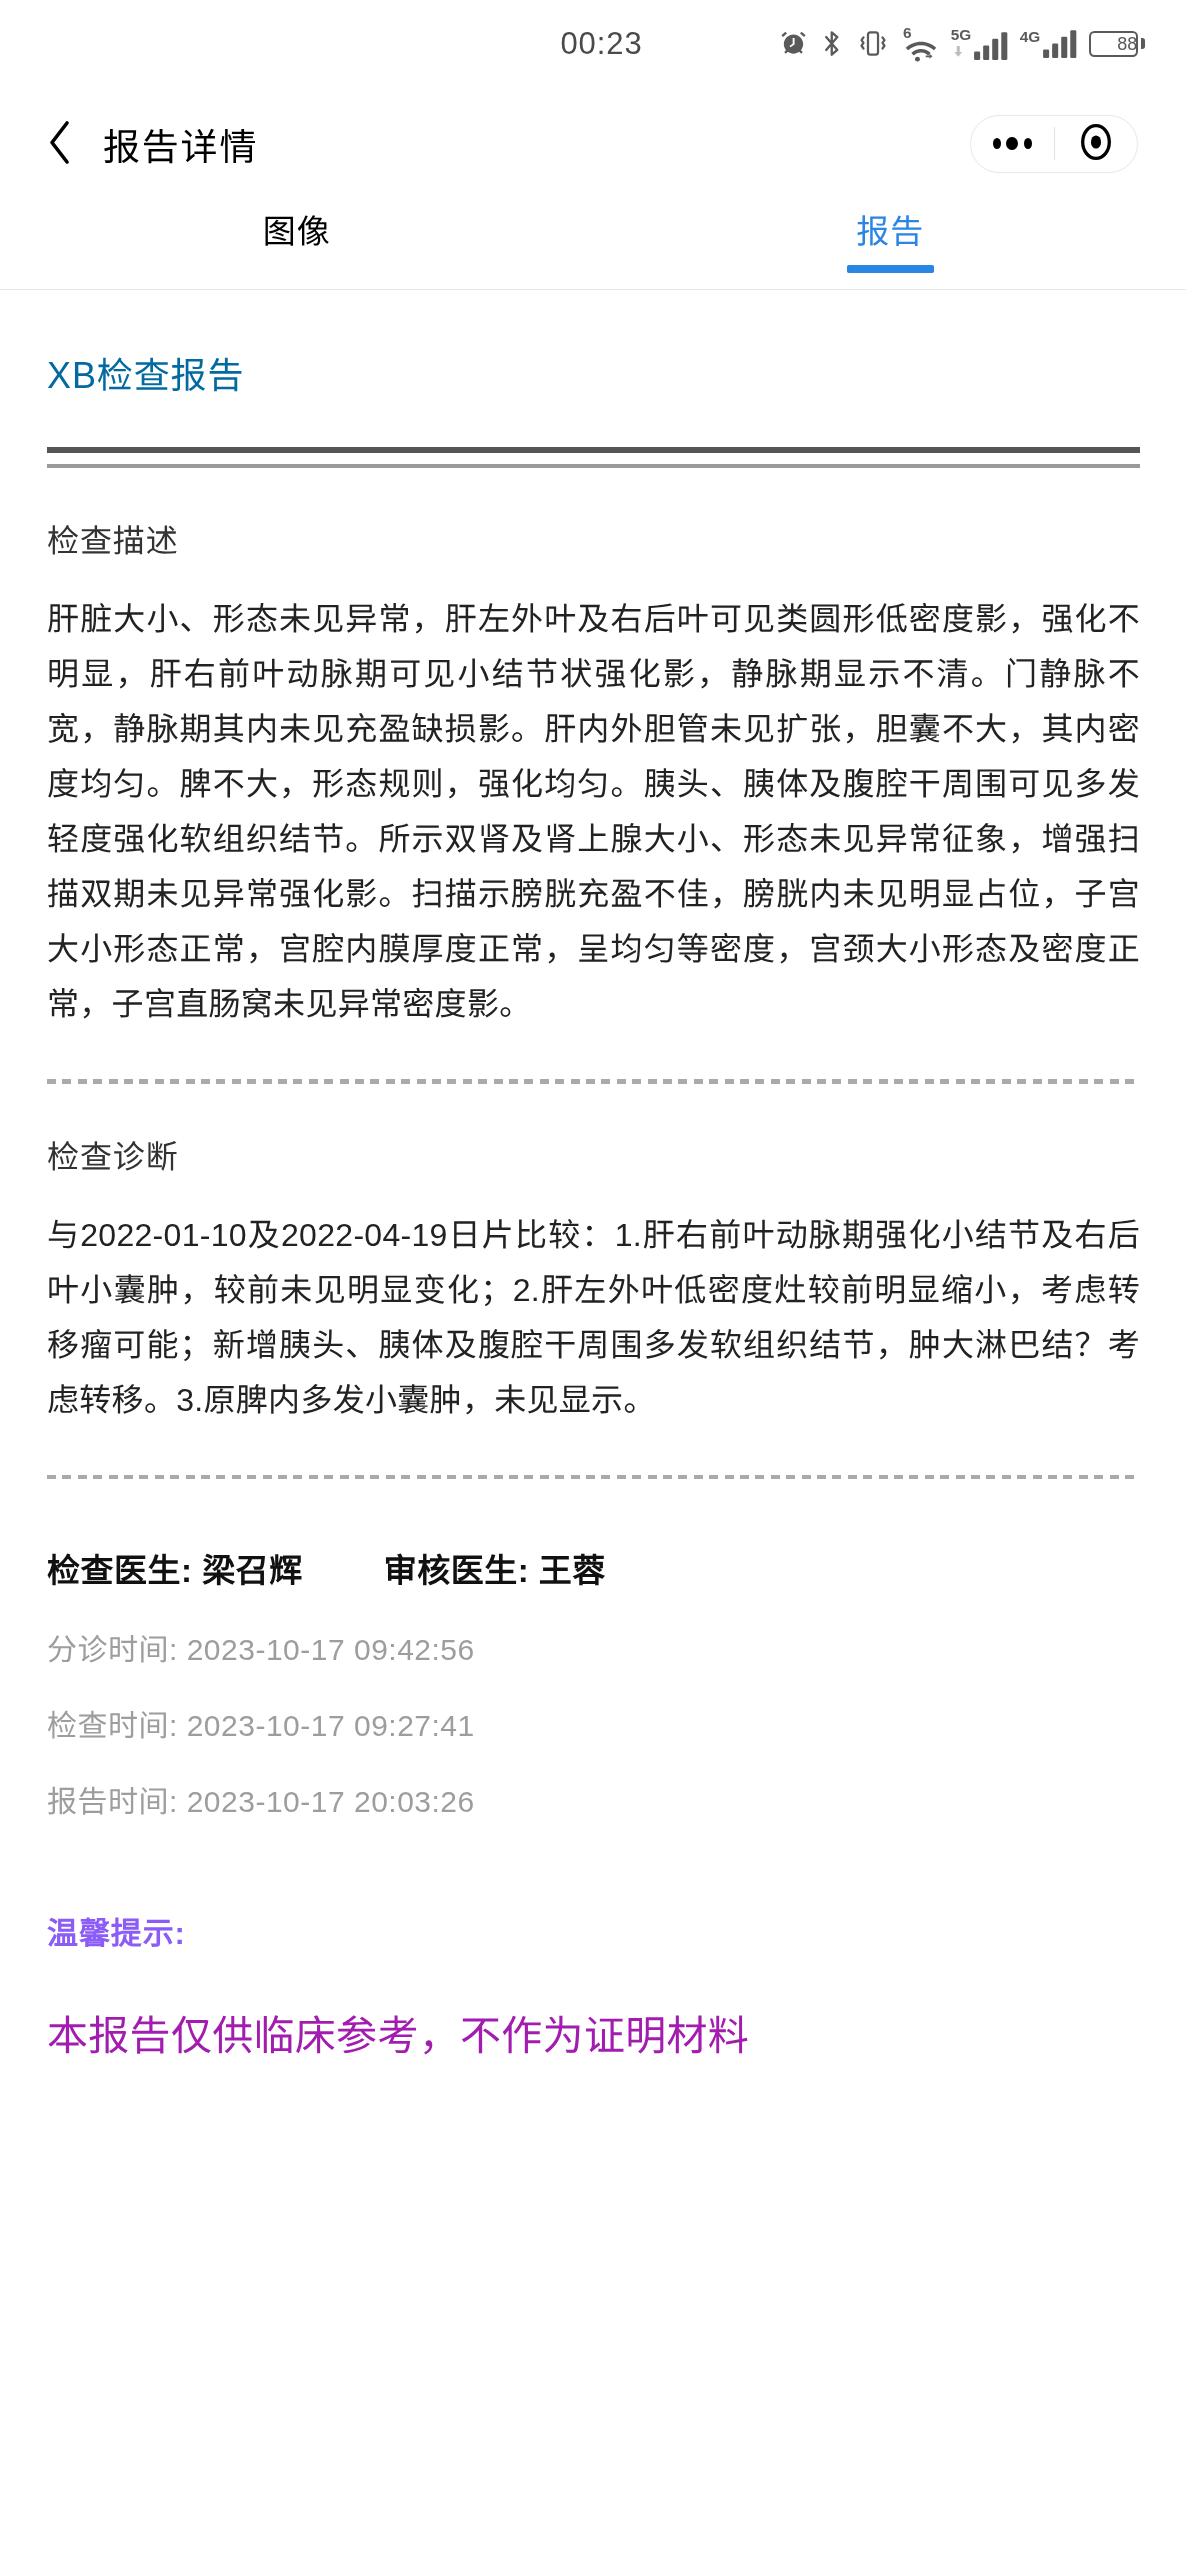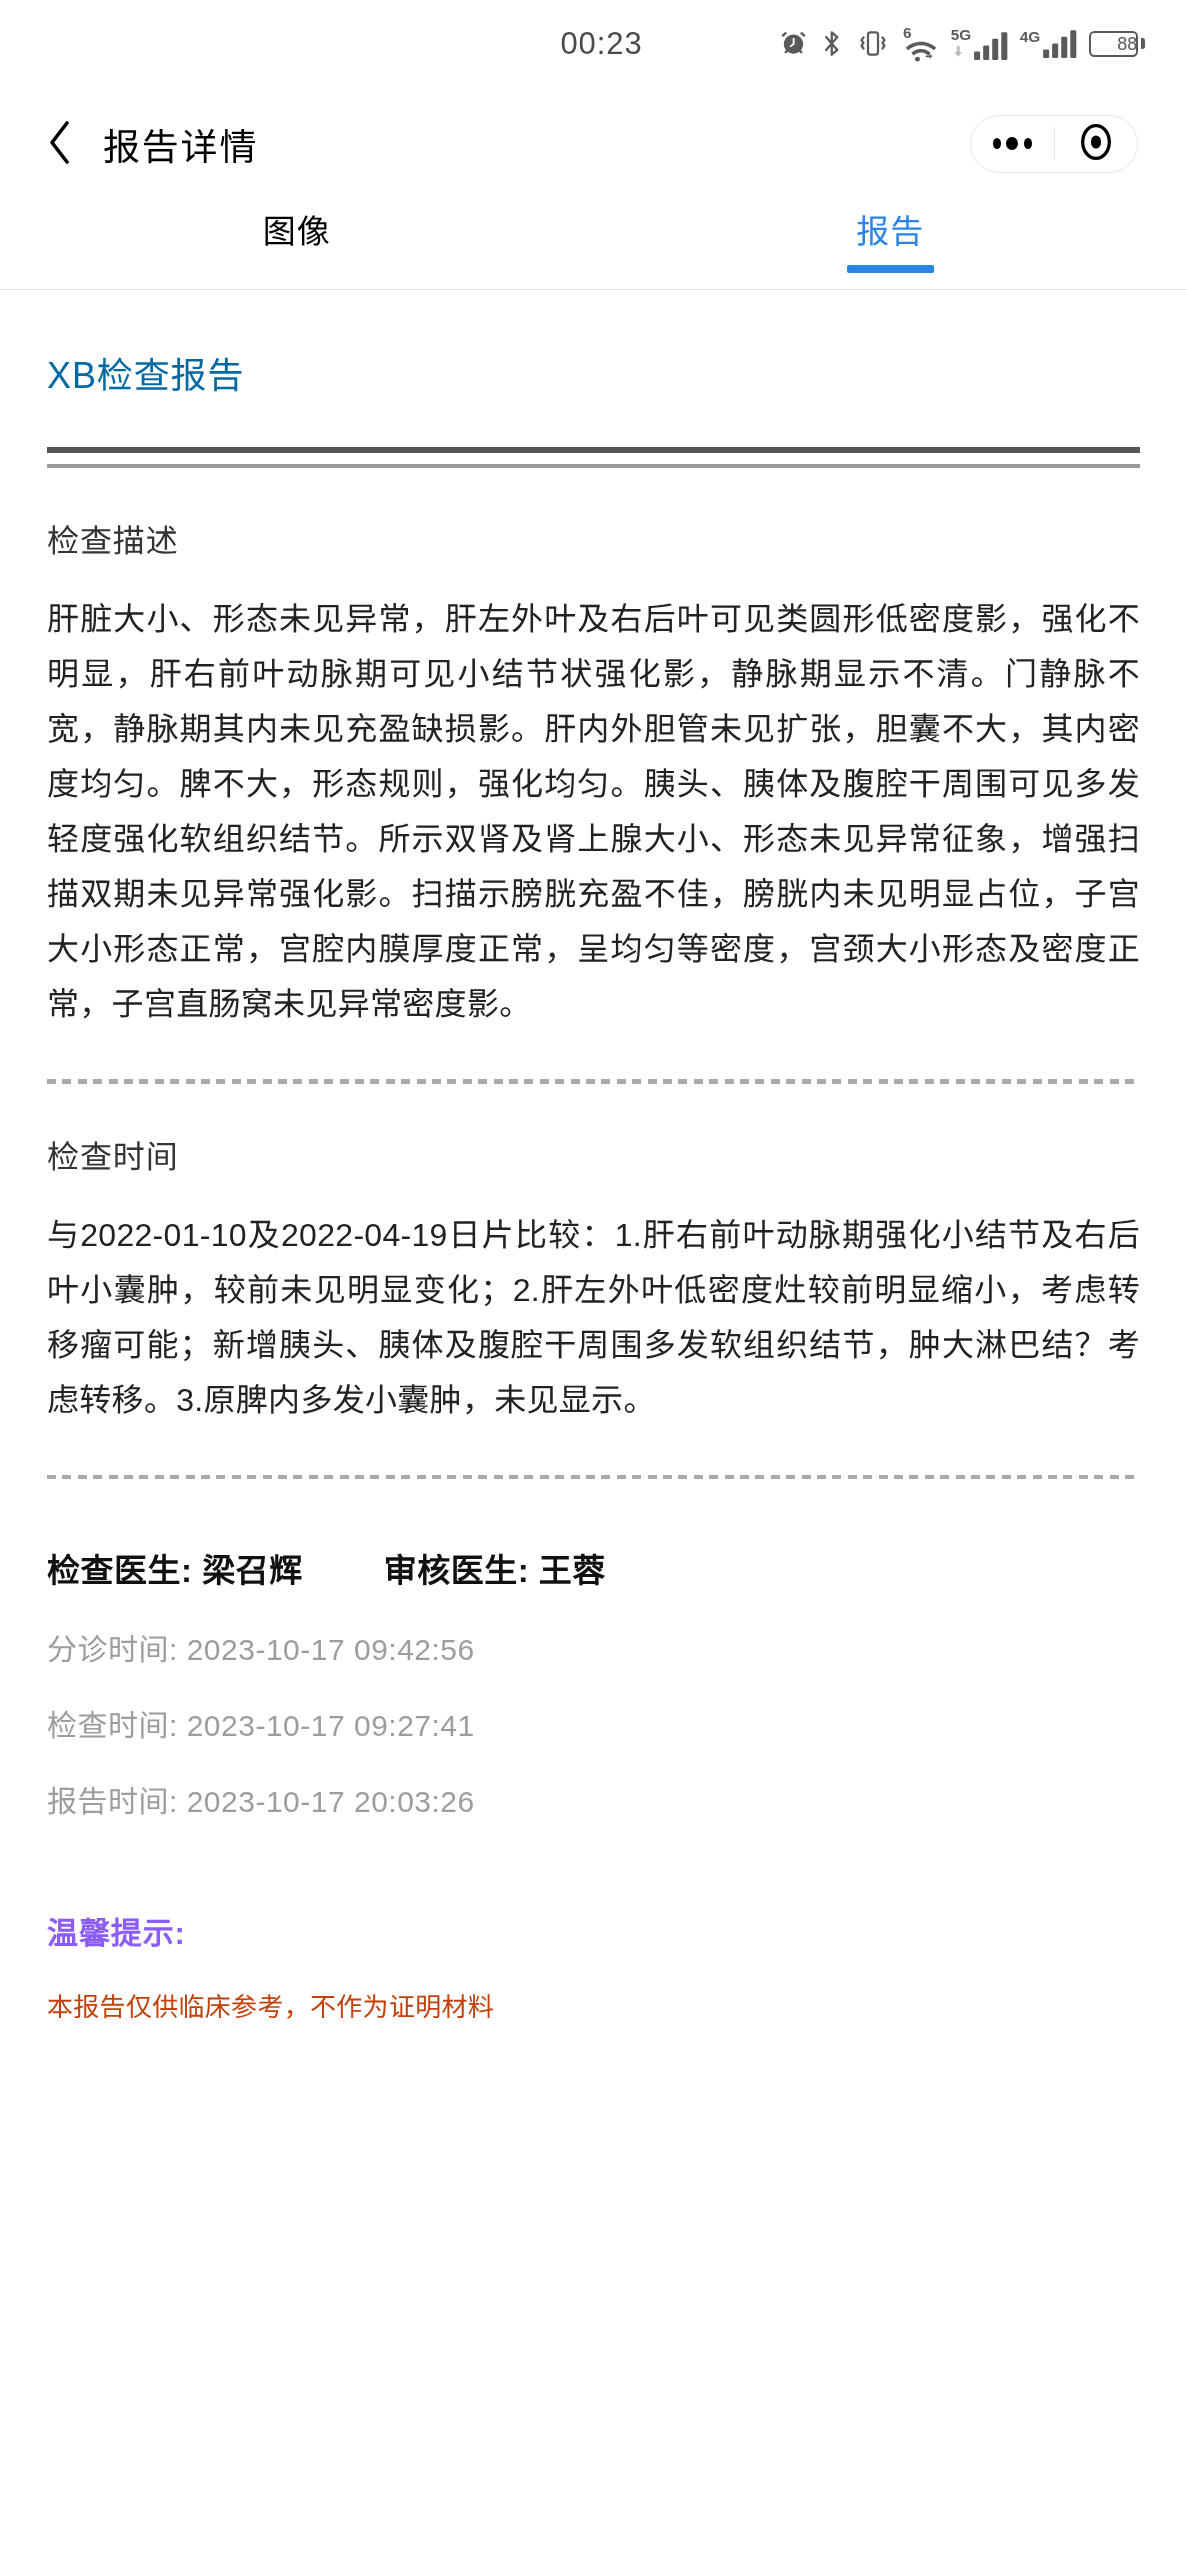--- a/index.html
+++ b/index.html
@@ -226,23 +226,23 @@
   }
 
   .tip-title {
     margin-top: 87px;
     font-size: 31px;
     font-weight: 700;
     color: #8b5cf6;
     letter-spacing: 0.9px;
   }
   .tip-text {
-    margin-top: 33px;
-    font-size: 26px;
-    color: #c2410c;
+    margin-top: 49px;
+    font-size: 41px;
+    color: #a21caf;
     letter-spacing: 0.3px;
   }
 </style>
 </head>
 <body>
 
 <div class="status-bar">
   <div class="status-clock">00:23</div>
   <div class="status-icons">
 
@@ -361,21 +361,21 @@
   </div>
 
   <div class="section">
     <div class="section-head">检查描述</div>
     <div class="section-body">肝脏大小、形态未见异常，肝左外叶及右后叶可见类圆形低密度影，强化不明显，肝右前叶动脉期可见小结节状强化影，静脉期显示不清。门静脉不宽，静脉期其内未见充盈缺损影。肝内外胆管未见扩张，胆囊不大，其内密度均匀。脾不大，形态规则，强化均匀。胰头、胰体及腹腔干周围可见多发轻度强化软组织结节。所示双肾及肾上腺大小、形态未见异常征象，增强扫描双期未见异常强化影。扫描示膀胱充盈不佳，膀胱内未见明显占位，子宫大小形态正常，宫腔内膜厚度正常，呈均匀等密度，宫颈大小形态及密度正常，子宫直肠窝未见异常密度影。</div>
   </div>
 
   <div class="dashed-rule"></div>
 
   <div class="section">
-    <div class="section-head">检查时间</div>
+    <div class="section-head">检查诊断</div>
     <div class="section-body">与2022-01-10及2022-04-19日片比较：1.肝右前叶动脉期强化小结节及右后叶小囊肿，较前未见明显变化；2.肝左外叶低密度灶较前明显缩小，考虑转移瘤可能；新增胰头、胰体及腹腔干周围多发软组织结节，肿大淋巴结？考虑转移。3.原脾内多发小囊肿，未见显示。</div>
   </div>
 
   <div class="dashed-rule"></div>
 
   <div class="doctors">
     <div class="doctor-exam">检查医生: 梁召辉</div>
     <div class="doctor-review">审核医生: 王蓉</div>
   </div>
 

